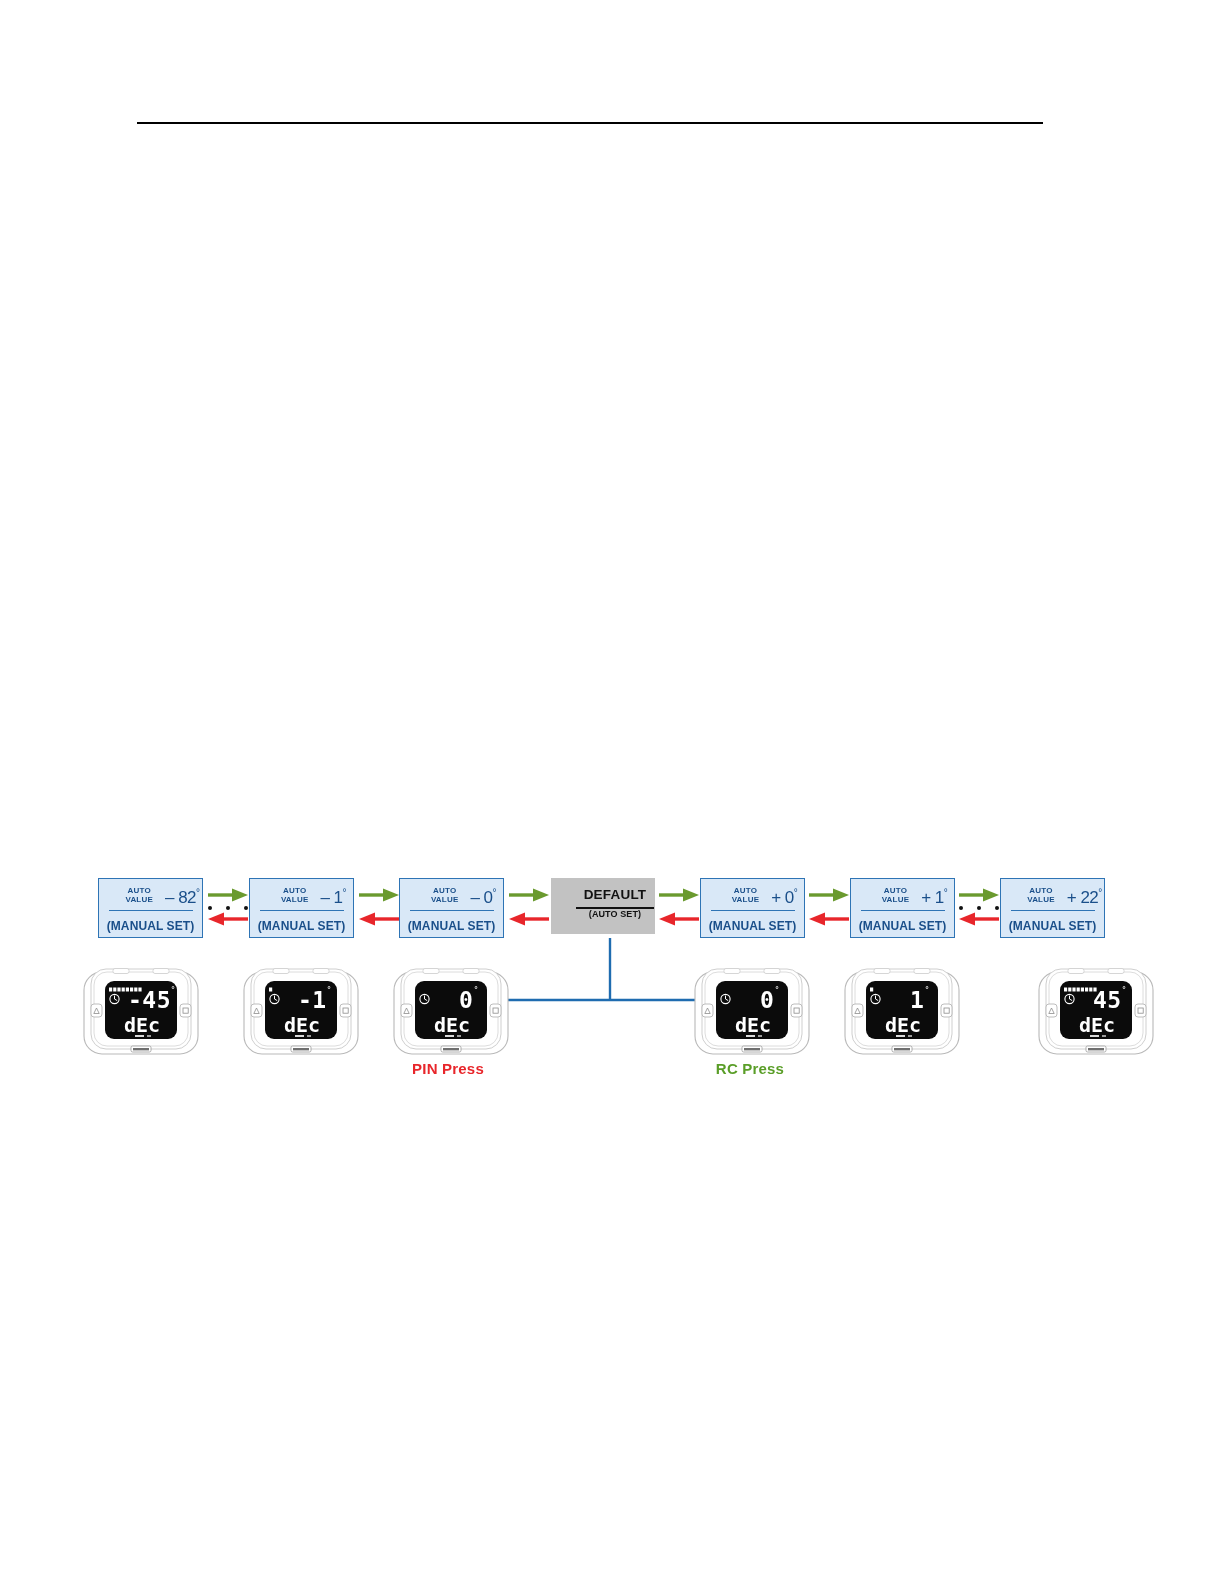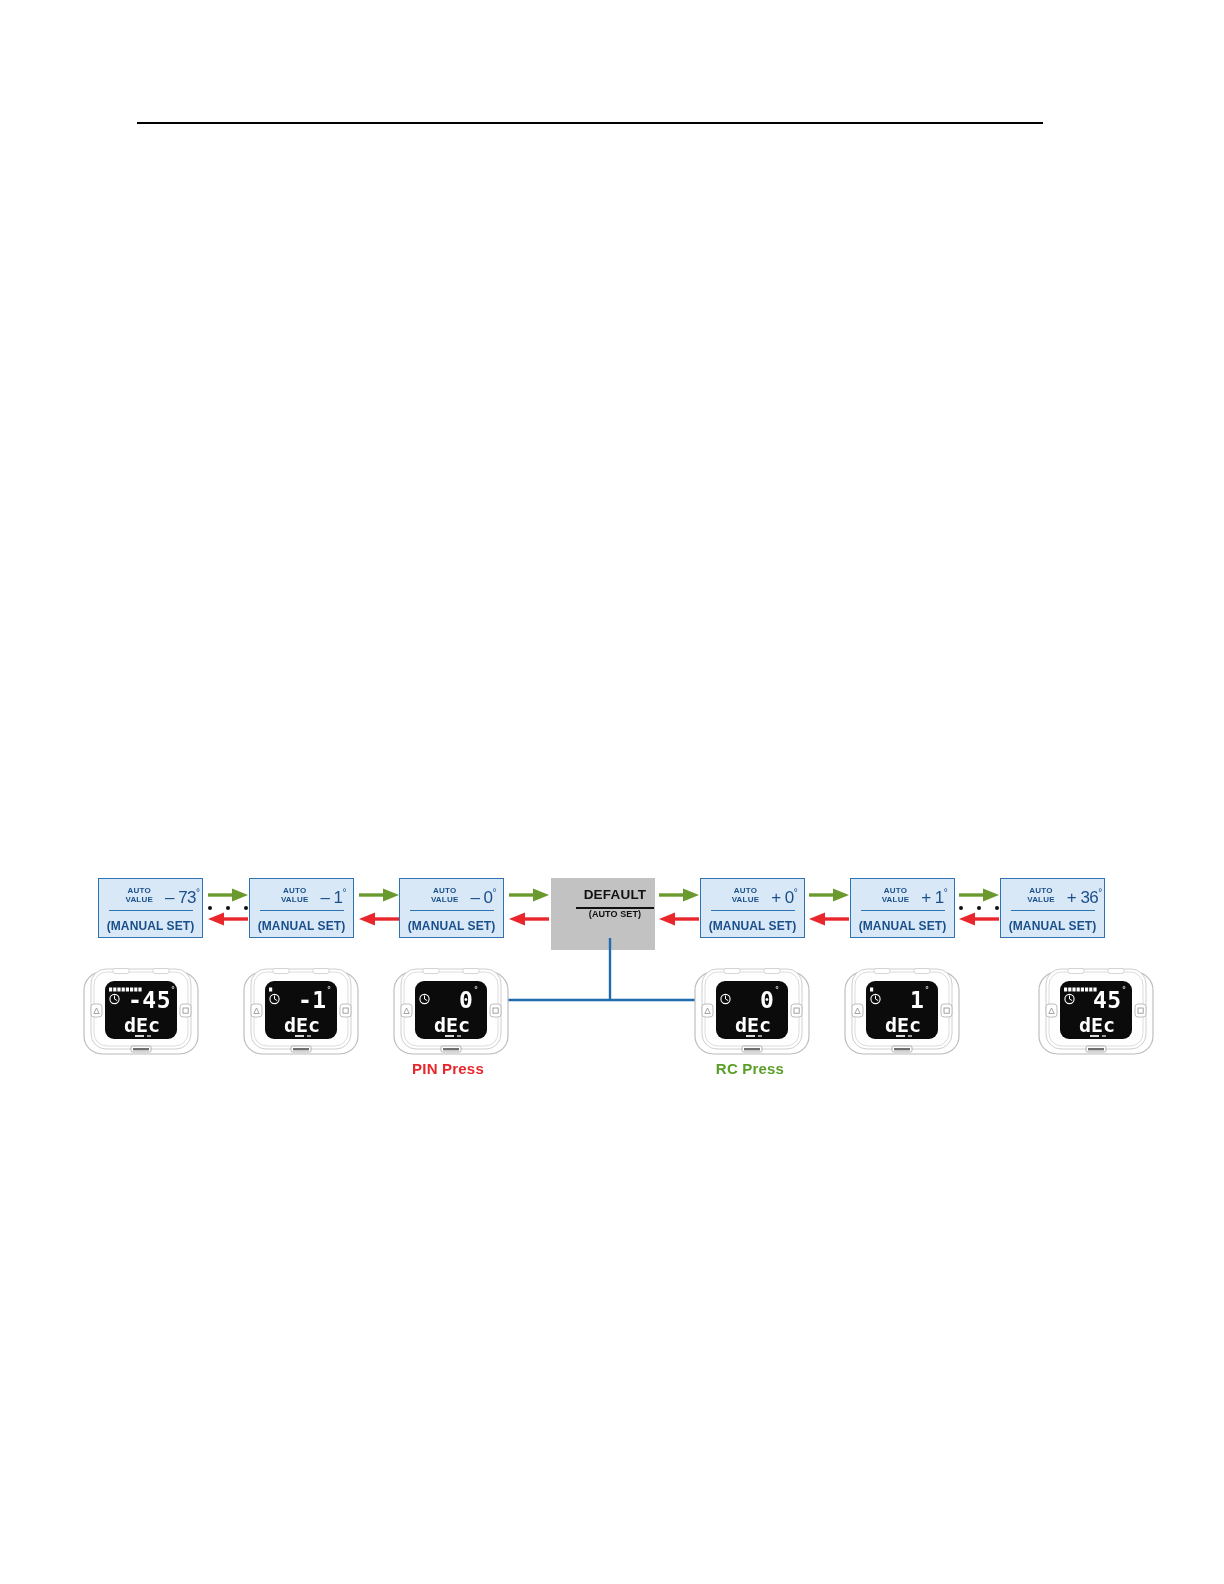--- a/index.html
+++ b/index.html
@@ -91,21 +91,21 @@
     margin-top: 8px;
     letter-spacing: 0.1px;
   }
 
   
   .default-box {
     position: absolute;
     top: 878px;
     left: 551px;
     width: 104px;
-    height: 72px;
+    height: 56px;
     box-sizing: border-box;
     background: #c2c2c2;
     border: 0;
     display: flex;
     flex-direction: column;
     align-items: center;
     justify-content: flex-start;
     padding-left: 24px;
   }
   .default-box .title {
@@ -200,21 +200,21 @@
 
 <div id="diagram">
 
   <div id="state-boxes">
       <div class="state-box" style="left: 98px;">
         <div class="row-top">
           <div class="auto-value">
             <div>AUTO</div>
             <div>VALUE</div>
           </div>
-          <div class="value"><span>– 73</span><span class="deg">°</span></div>
+          <div class="value"><span>– 82</span><span class="deg">°</span></div>
         </div>
         <div class="divider"></div>
         <div class="sub">(MANUAL SET)</div>
       </div>
       <div class="state-box" style="left: 249px;">
         <div class="row-top">
           <div class="auto-value">
             <div>AUTO</div>
             <div>VALUE</div>
           </div>
@@ -255,21 +255,21 @@
         </div>
         <div class="divider"></div>
         <div class="sub">(MANUAL SET)</div>
       </div>
       <div class="state-box" style="left: 1000px;">
         <div class="row-top">
           <div class="auto-value">
             <div>AUTO</div>
             <div>VALUE</div>
           </div>
-          <div class="value"><span>+ 36</span><span class="deg">°</span></div>
+          <div class="value"><span>+ 22</span><span class="deg">°</span></div>
         </div>
         <div class="divider"></div>
         <div class="sub">(MANUAL SET)</div>
       </div>
     </div>
 
   <div class="default-box" style="left: 551px;">
     <div class="title">DEFAULT</div>
     <div class="divider"></div>
     <div class="sub">(AUTO SET)</div>

